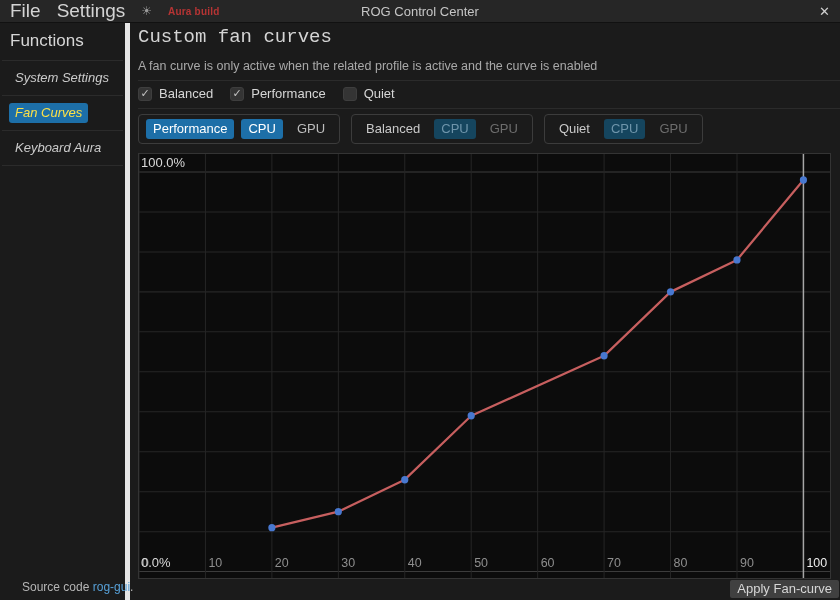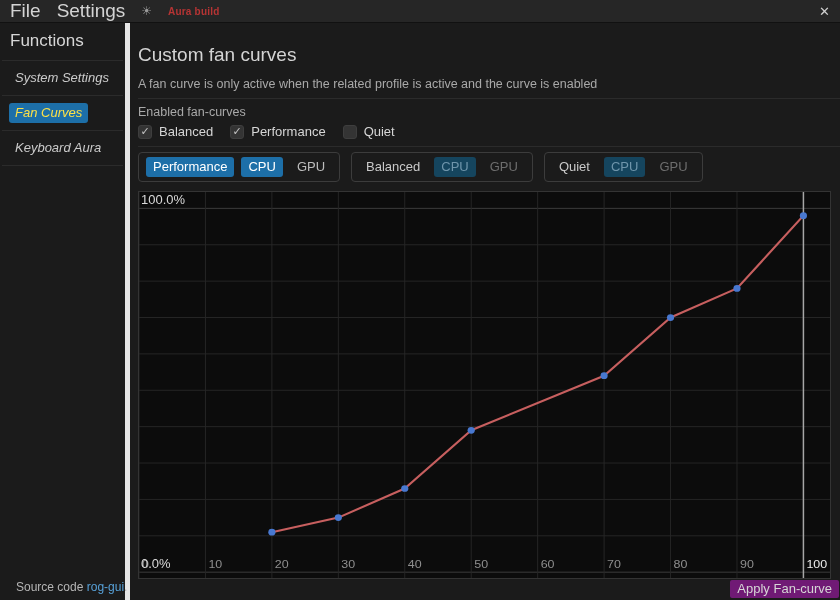--- a/index.html
+++ b/index.html
@@ -18,26 +18,26 @@
 
   
   .body-row { flex:1; display:flex; min-height:0; }
 
   .sidebar { width:130px; flex:0 0 130px; border-right:5px solid #e5e5e5; display:flex; flex-direction:column; padding-top:5px; }
   .sidebar-heading { font-size:17px; color:#d6d6d6; padding:3px 10px 9px; }
   .side-sep { border-top:1px solid #2b2b2b; margin:0 2px; }
   .side-item { padding:7px 9px; font-size:13px; color:#cbcbcb; cursor:default; }
   .side-item .lbl { display:inline-block; padding:2px 6px 3px; border-radius:3px;font-style:italic; }
   .side-item.active .lbl { background:var(--accent); color:#fde047; }
-  .sidebar-footer { margin-top:auto; font-size:12px; color:#b5b5b5; padding:4px 16px 6px; white-space:nowrap; }
+  .sidebar-footer { margin-top:auto; font-size:12px; color:#b5b5b5; padding:4px 22px 6px; white-space:nowrap; }
   .sidebar-footer a { color:var(--link); text-decoration:none; }
 
   
   .main { flex:1; min-width:0; display:flex; flex-direction:column; padding-left:8px; }
-  .page-title { margin-top:21px; font-size:19px; color:#d4d4d4; }
+  .page-title { margin-top:3px; font-size:19px; color:#d4d4d4;font-family:Liberation Mono, monospace; }
   .page-subtitle { margin-top:11px; font-size:12.5px; color:#a9a9a9; }
   .h-sep { border-top:1px solid #2b2b2b; margin-top:7px; }
   .enabled-heading { margin-top:6px; font-size:12.5px; color:#a9a9a9; }
   .check-row { display:flex; align-items:center; gap:17px; margin-top:5px; padding-bottom:7px; }
   .check-item { display:flex; align-items:center; gap:7px; }
   .checkbox { width:14px; height:14px; background:#343434; border:1px solid #3e3e3e; border-radius:3px; display:flex; align-items:center; justify-content:center; color:#c4c4c4; font-size:11px; line-height:1; }
   .check-label { font-size:13px; color:#d6d6d6; }
 
   .tabs-row { display:flex; gap:11px; margin-top:5px; margin-bottom:9px; }
   .tab-group { display:flex; align-items:center; gap:7px; border:1px solid #3c3c3c; border-radius:4px; padding:4px 7px; }
@@ -45,28 +45,29 @@
   .pill.selected { background:var(--accent); color:#ffffff; }
   .pill.dim-selected { background:var(--dim-blue-bg); color:var(--dim-blue-text); }
   .pill.plain { color:#bdbdbd; }
   .pill.label { color:#c9c9c9; }
   .pill.dim { color:#6d6d6d; }
 
   .chart-wrap { flex:1; margin-right:9px; position:relative; background:var(--plot-bg); border:1px solid #343434; min-height:0; }
   .chart-wrap svg { position:absolute; inset:0; width:100%; height:100%; display:block; }
 
   .bottom-bar { flex:0 0 18px; display:flex; align-items:center; justify-content:flex-end; padding:1px 1px 2px 0; }
-  .apply-btn { background:#701a75; color:#d6d6d6; font-size:13px; padding:1px 7px 2px; border-radius:2px; border:none; font-family:inherit; }
+  .apply-btn { background:#404040; color:#d6d6d6; font-size:13px; padding:1px 7px 2px; border-radius:2px; border:none; font-family:inherit; }
 </style>
 </head>
 <body>
 
 <div class="app">
 
   <div class="titlebar">
+    <span class="win-title">ROG Control Center</span>
     <span class="menu" id="menu-root"><span class="menu-item">File</span><span class="menu-item">Settings</span></span>
     <span class="theme-icon">☀</span>
     <span class="debug">Aura build</span>
     <span class="close">✕</span>
   </div>
 
   <div class="body-row">
 
     <div class="sidebar">
       <div class="sidebar-heading">Functions</div>
@@ -81,21 +82,20 @@
         </div>
       <div class="sidebar-footer">
         <span>Source code </span><a href="#">rog-gui</a><span>.</span>
       </div>
     </div>
 
     <div class="main">
       <div class="page-title">Custom fan curves</div>
       <div class="page-subtitle">A fan curve is only active when the related profile is active and the curve is enabled</div>
       <div class="h-sep"></div>
-      <div class="enabled-heading">Enabled fan-curves</div>
       <div class="check-row" id="check-row">
           <span class="check-item">
             <span class="checkbox">✓</span>
             <span class="check-label">Balanced</span>
           </span>
           <span class="check-item">
             <span class="checkbox">✓</span>
             <span class="check-label">Performance</span>
           </span>
           <span class="check-item">

